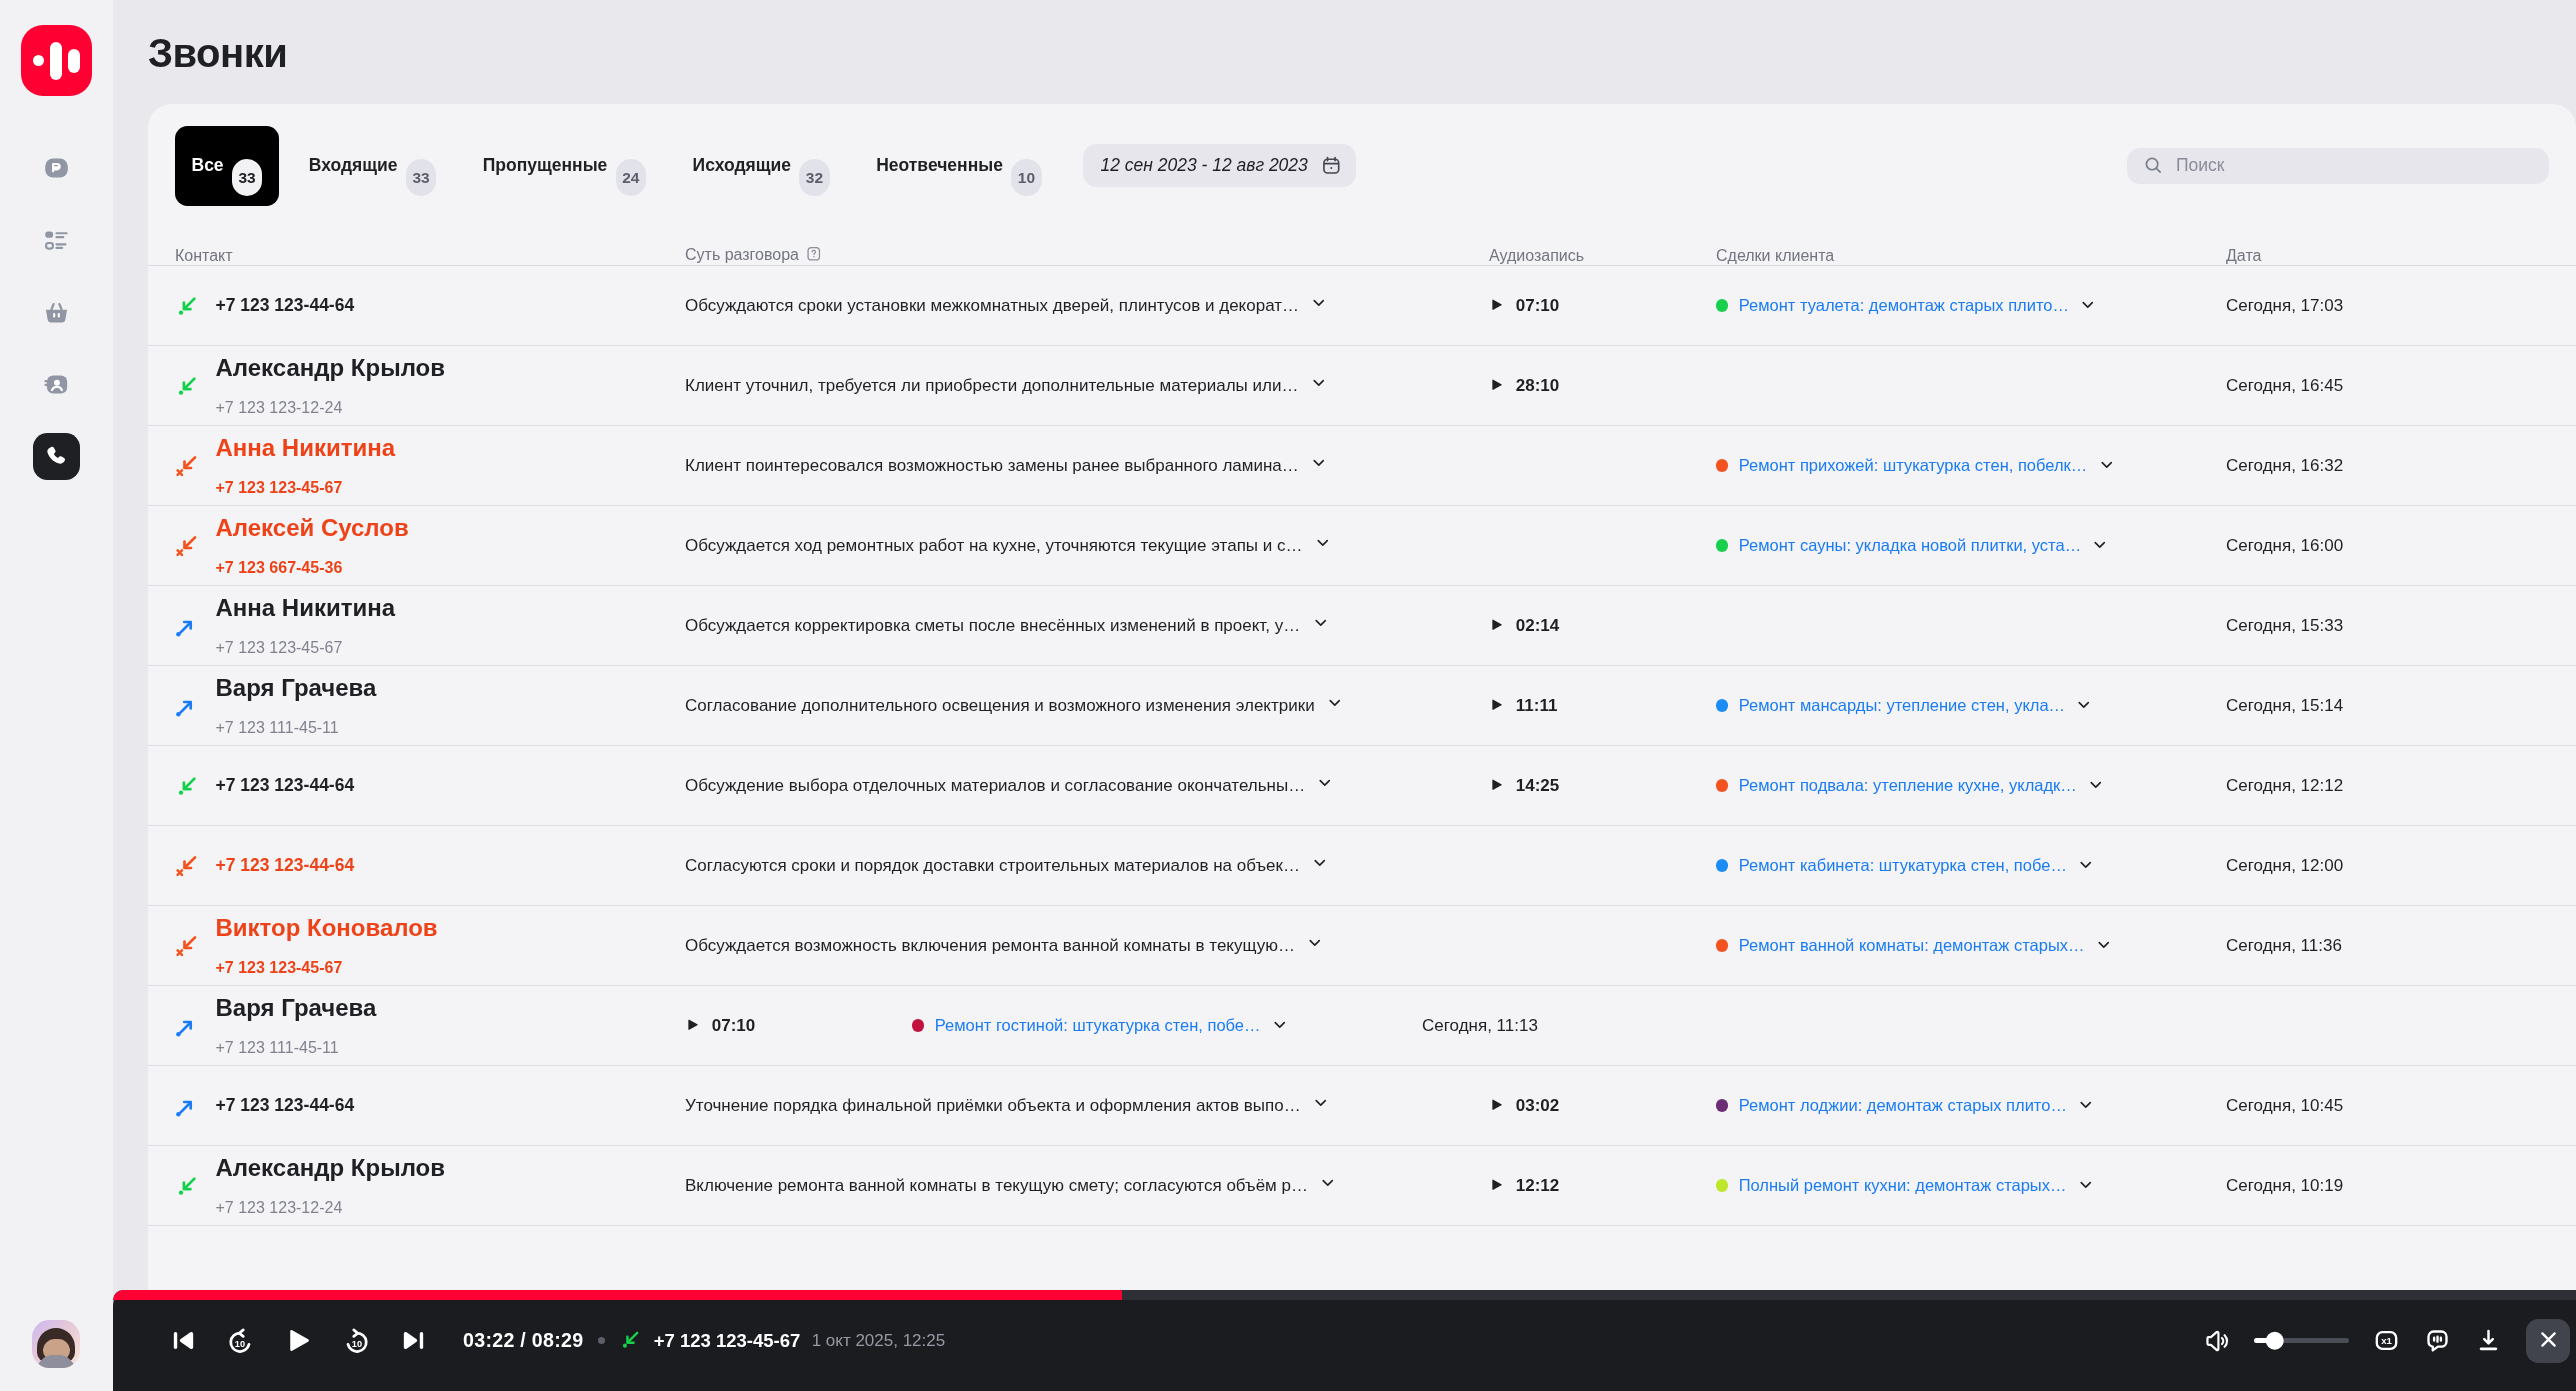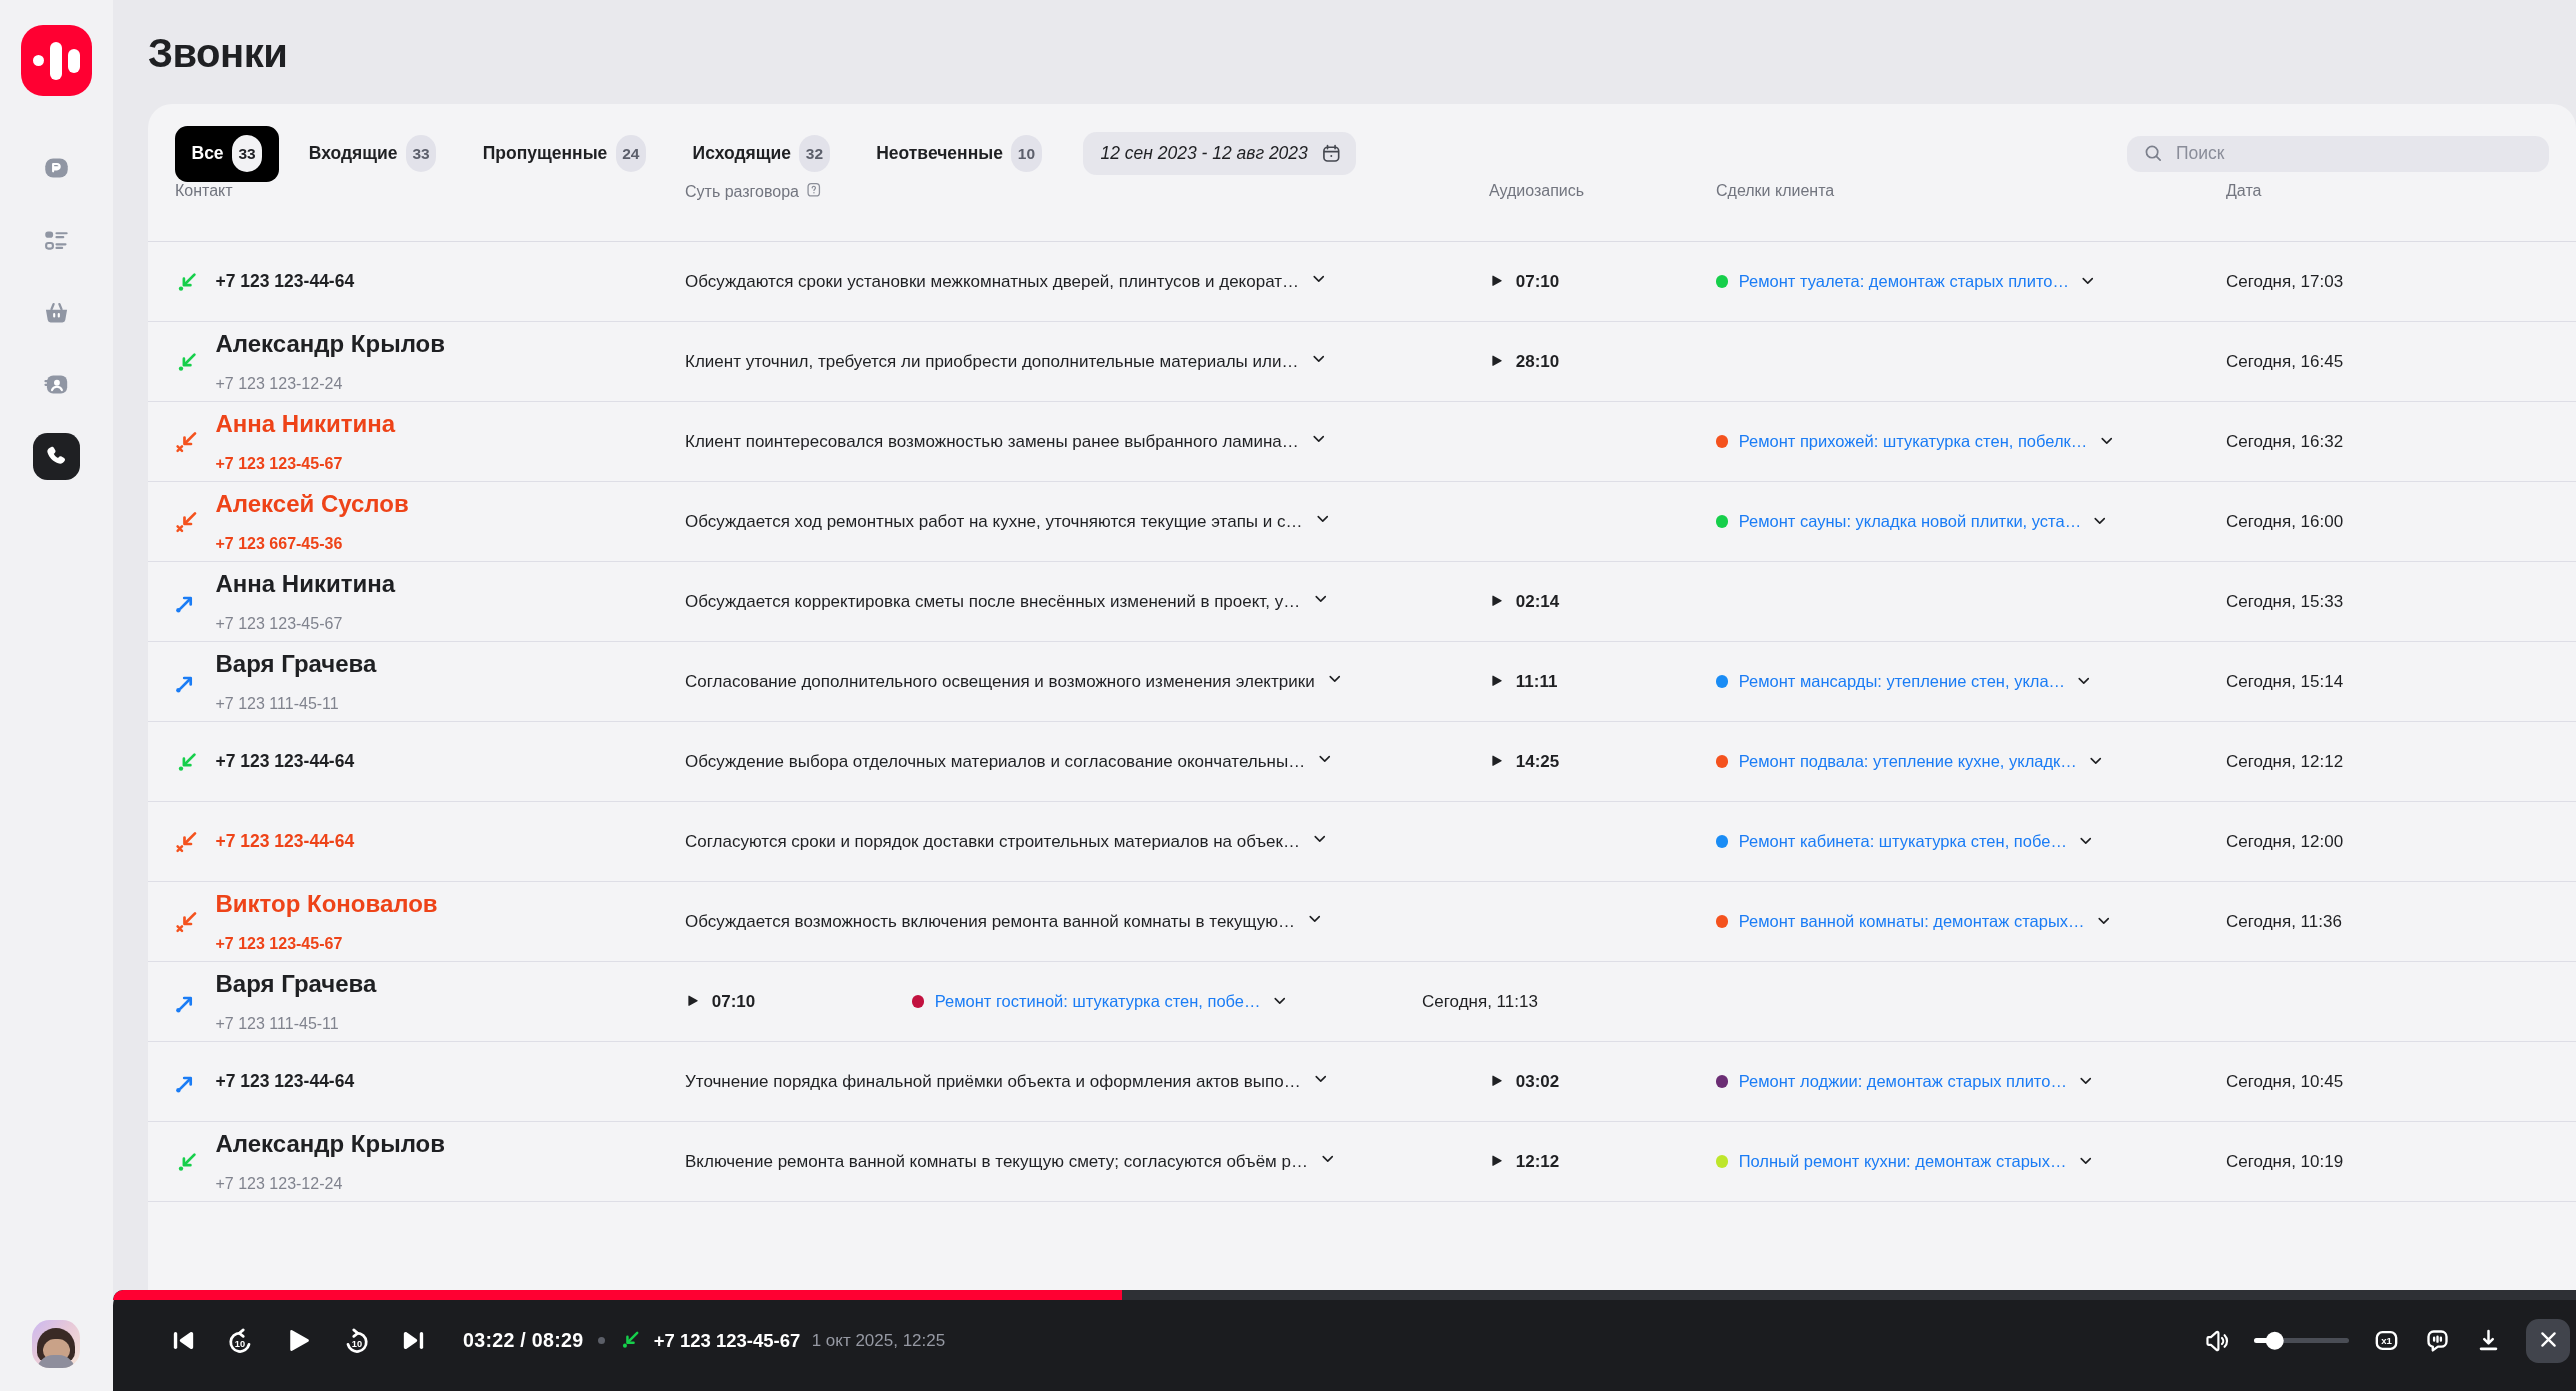--- a/index.html
+++ b/index.html
@@ -93,20 +93,21 @@
     cursor: pointer; white-space: nowrap;
     margin-right: 13.4px;
   }
   .tab.active { background: #000000; color: #fff; }
   .tab .cnt {
     font-size: 15.5px; font-weight: 700;
     background: #E2E2EA; color: #5C5F6B;
     border-radius: 515px; min-width: 28px; height: 37px;
     display: flex; align-items: center; justify-content: center;
     padding: 0 6.7px;
+    margin-top: 24px;
   }
   .tab.active .cnt { background: #F2F2F4; color: #212226; }
 
   .daterange {
     display: flex; align-items: center; gap: 13.4px;
     background: #E6E6EC; border-radius: 13.4px;
     padding: 10.3px 14.4px 10.3px 17.5px;
     margin-left: 11.3px; cursor: pointer; font-style: italic;
   }
   .daterange .txt { font-size: 17.5px; color: #1F2023; font-weight: 400; white-space: nowrap; }
@@ -115,21 +116,21 @@
     margin-left: auto;
     display: flex; align-items: center; gap: 12.4px;
     background: #E6E6EC; border-radius: 13.4px;
     width: 422px; height: 36px; padding: 0 15.5px;
     cursor: text;
   }
   .searchbox .ph { font-size: 17.5px; color: #8A8D99; }
 
   
   .thead {
-    display: flex; align-items: flex-start;
+    display: flex; align-items: flex-end;
     padding: 0 27px;
     height: 60px;
     border-bottom: 1px solid #DCDCE4;
     flex: 0 0 auto;
   }
   .thead .h { font-size: 16px; color: #72757F; font-weight: 400; display: flex; align-items: center; gap: 7.2px; }
 
   .c-contact { width: 510px; flex: 0 0 510px; }
   .c-summary { width: 804px; flex: 0 0 804px; }
   .c-audio   { width: 227px; flex: 0 0 227px; }

